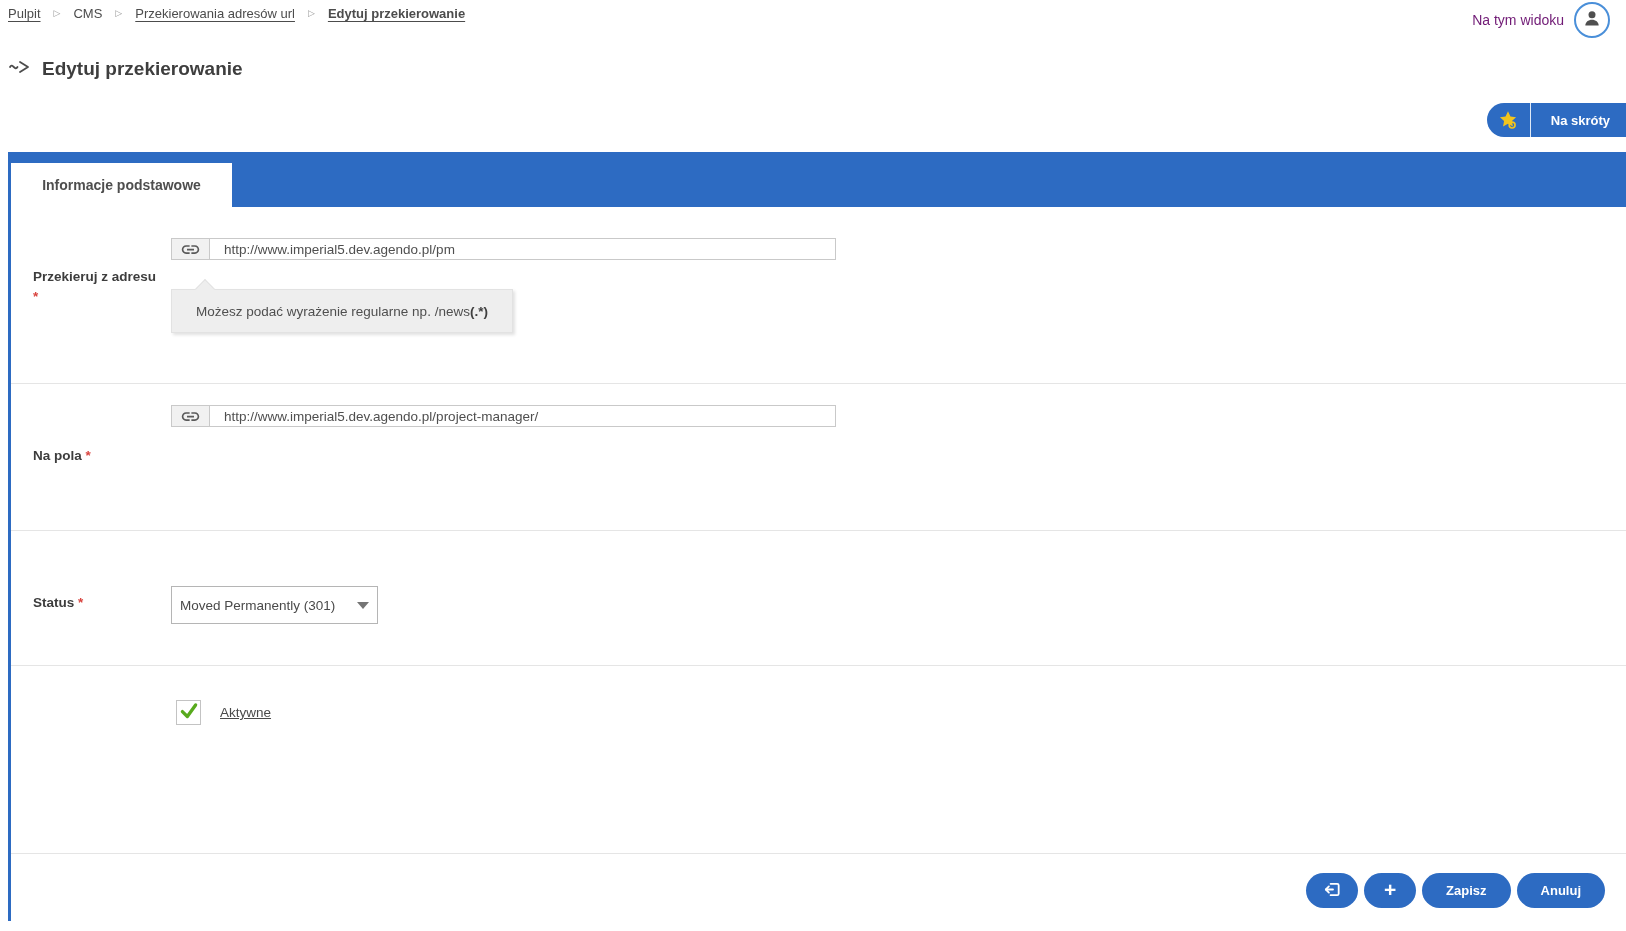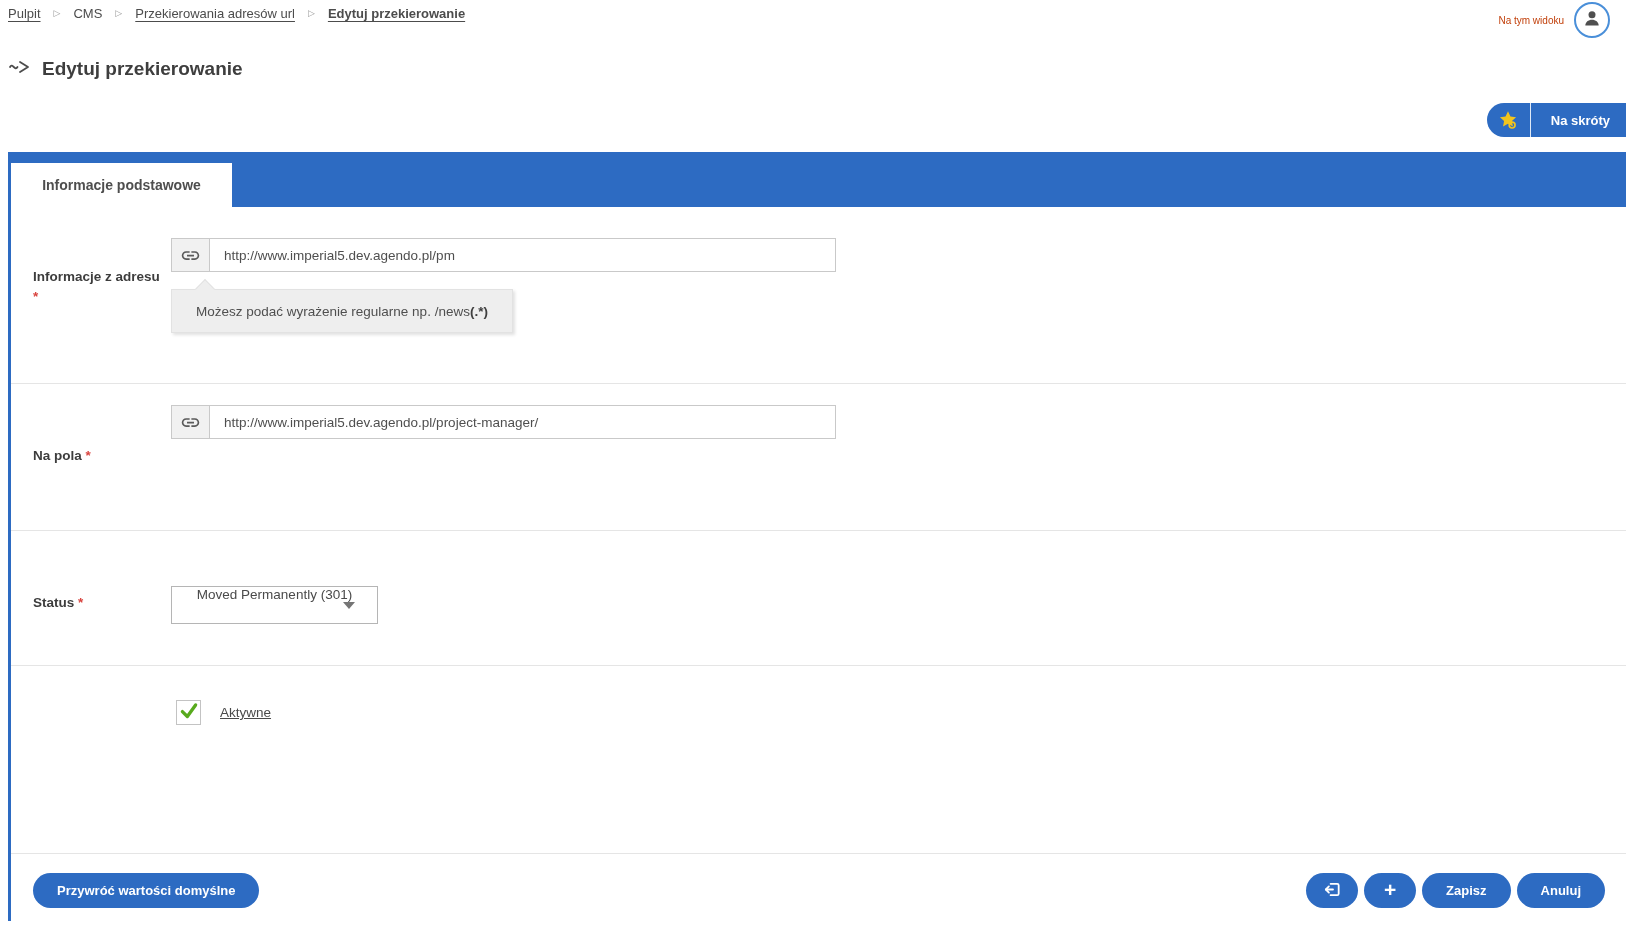--- a/index.html
+++ b/index.html
@@ -9,21 +9,21 @@
 
   
   #breadcrumb { top:6px; left:8px; display:flex; align-items:center; gap:13px; font-size:13px; color:#4c4c4c; }
   .crumb { text-decoration:underline; text-underline-offset:3px; cursor:pointer; }
   .crumb.plain { text-decoration:none; }
   .crumb.current { font-weight:bold; }
   .crumb-sep { color:#9a9a9a; font-size:9px; line-height:1; }
 
   
   #view-info { top:2px; right:16px; display:flex; align-items:center; gap:10px; }
-  #view-label { font-size:10px; color:#c2410c; }
+  #view-label { font-size:14px; color:#701a75; }
   #avatar { width:36px; height:36px; border-radius:50%; background:#fff; border:2px solid #4a8fd9;
     display:flex; align-items:center; justify-content:center; cursor:pointer; }
 
   
   #title-row { top:58px; left:8px; display:flex; align-items:center; gap:10px; }
   #page-title { font-size:19px; font-weight:600; color:#3e3e3e; }
 
   
   #shortcuts { top:103px; right:0; height:34px; display:flex; align-items:stretch;
     background:#2d6bc2; border-radius:17px 0 0 17px; color:#fff; cursor:pointer; }
@@ -42,34 +42,34 @@
   #row1 { top:55px;  height:176px; }
   #row2 { top:231px; height:147px; }
   #row3 { top:378px; height:135px; }
   #row4 { top:513px; height:102px; }
   #row5 { top:615px; height:86px;  }
   #row6 { top:701px; height:68px;  }
 
   .f-label { position:absolute; left:22px; font-size:13.5px; font-weight:600; color:#3d3d3d; line-height:1.5; }
   .req { color:#d9443f; font-weight:bold; }
 
-  .input-group { position:absolute; left:160px; display:flex; width:665px; height:34px; }
+  .input-group { position:absolute; left:160px; display:flex; width:665px; height:22px; }
   .addon { width:39px; background:#f1f1f1; border:1px solid #c9c9c9; display:flex; align-items:center; justify-content:center; }
   .input-group input { flex:1; border:1px solid #c9c9c9; border-left:none; outline:none;
     padding:0 14px; font-size:13.5px; color:#4f4f4f; font-family:"Liberation Sans",sans-serif; background:#fff; }
 
   .hint { position:absolute; left:160px; height:44px; background:#eeeeee; border:1px solid #e2e2e2;
     box-shadow:2px 2px 3px rgba(0,0,0,.12); display:flex; align-items:center; padding:0 24px;
     font-size:13.5px; color:#4f4f4f; white-space:nowrap; }
   .hint .arrow { position:absolute; top:-8px; left:26px; width:14px; height:14px; background:#eeeeee;
     border-left:1px solid #e2e2e2; border-top:1px solid #e2e2e2; transform:rotate(45deg); }
   .hint b { font-weight:bold; color:#3f3f3f; }
 
   .select { position:absolute; left:160px; top:55px; width:207px; height:38px; border:1px solid #b5b5b5;
-    background:#fff; display:flex; align-items:center; padding:0 22px; font-size:13.5px; color:#4a4a4a; cursor:pointer;flex-direction:column; }
+    background:#fff; display:flex; align-items:center; padding:0 8px; font-size:13.5px; color:#4a4a4a; cursor:pointer; }
   .select .caret { margin-left:auto; width:0; height:0; border-left:6px solid transparent;
     border-right:6px solid transparent; border-top:7px solid #757575; }
 
   .checkbox { position:absolute; left:165px; top:34px; width:25px; height:25px; background:#fff;
     border:1px solid #c3c3c3; display:flex; align-items:center; justify-content:center; cursor:pointer; }
   #checkbox-label { position:absolute; left:209px; top:39px; font-size:13.5px; color:#4a4a4a;text-decoration:underline; }
 
   #required-note { position:absolute; left:22px; top:34px; font-size:13.5px; color:#4f4f4f; }
 
   .btn { height:35px; border:none; border-radius:18px; background:#2d6bc2; color:#fff;
@@ -126,21 +126,21 @@
 </div>
 
 <section id="panel" class="abs">
 
   <div id="tabbar">
     <div id="tab-active">Informacje podstawowe</div>
   </div>
 
   <div id="row1" class="row">
     <div class="f-label" style="top:60px; width:130px;">
-      <span>Informacje z adresu</span><br>
+      <span>Przekieruj z adresu</span><br>
       <span class="req">*</span>
     </div>
     <div class="input-group" style="top:31px;">
       <span class="addon">
         <svg width="21" height="21" viewBox="0 0 24 24" fill="#5a5a5a">
             <path d="M3.9 12c0-1.7 1.4-3.1 3.1-3.1h4V7H7c-2.8 0-5 2.2-5 5s2.2 5 5 5h4v-1.9H7c-1.7 0-3.1-1.4-3.1-3.1zM8 13h8v-2H8v2zm9-6h-4v1.9h4c1.7 0 3.1 1.4 3.1 3.1s-1.4 3.1-3.1 3.1h-4V17h4c2.8 0 5-2.2 5-5s-2.2-5-5-5z"></path>
           </svg>
       </span>
       <input type="text" value="http://www.imperial5.dev.agendo.pl/pm" style="">
     </div>
@@ -182,21 +182,20 @@
         <svg width="22" height="22" viewBox="0 0 20 20" fill="none" stroke="#58aa1d" stroke-width="3" stroke-linecap="round" stroke-linejoin="round">
             <path d="M4 10.5 L8.5 15 L16 4.5"></path>
           </svg>
       </span>
     </div>
     <span id="checkbox-label">Aktywne</span>
   </div>
 
 
   <div id="row6" class="row divided">
-    <button class="btn" id="btn-restore">Przywróć wartości domyślne</button>
     <div id="footer-right">
       <button class="btn icon-btn">
         <span>
           <svg width="19" height="19" viewBox="0 0 20 20" fill="none" stroke="#ffffff" stroke-width="1.9" stroke-linecap="round" stroke-linejoin="round">
             <path d="M8 4 h7 a1.5 1.5 0 0 1 1.5 1.5 v9 a1.5 1.5 0 0 1 -1.5 1.5 h-7"></path>
             <path d="M10.5 10 H3"></path>
             <path d="M6.2 6.8 L3 10 l3.2 3.2"></path>
           </svg>
         </span>
       </button>

